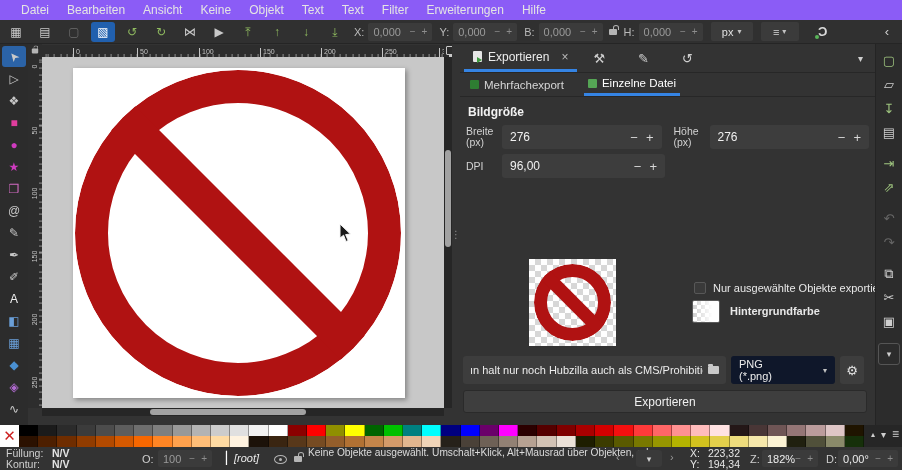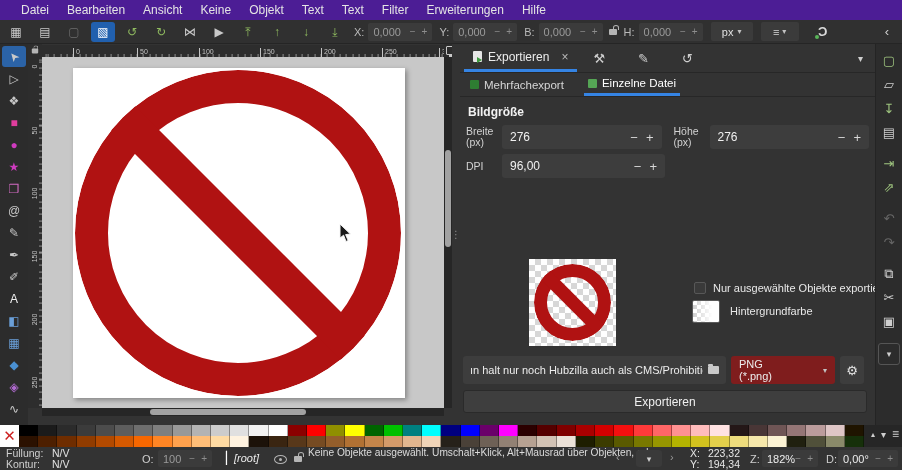--- a/index.html
+++ b/index.html
@@ -1,21 +1,21 @@
 <!DOCTYPE html>
 <html><head>
 <meta charset="utf-8">
 <style>
   html,body{margin:0;padding:0;background:#1e1e1e;}
   body{width:902px;height:470px;overflow:hidden;font-family:"Liberation Sans","DejaVu Sans",sans-serif;
        -webkit-font-smoothing:antialiased;}
   .app{position:relative;width:902px;height:470px;background:#333;overflow:hidden;
        --accent:#1e66c0;--underline:#3584e4;--red:#b01212;--cgray:#c8c8c8;}
   
-  .menubar{position:absolute;left:0;top:0;width:902px;height:20px;background:#4c1d95;
+  .menubar{position:absolute;left:0;top:0;width:902px;height:20px;background:#8b5cf6;
            display:flex;align-items:center;padding-left:12px;box-sizing:border-box;}
   .menu-item{color:#e4e4e4;font-size:12px;padding:0 9px;line-height:20px;}
   
   .toolbar{position:absolute;left:0;top:20px;width:902px;height:24px;background:#303030;
            display:flex;align-items:center;padding-left:4px;box-sizing:border-box;border-bottom:1px solid #252525;}
   .tb-icons{display:flex;align-items:center;gap:5px;}
   .tb-icon{width:24px;height:20px;display:flex;align-items:center;justify-content:center;border-radius:3px;}
   .tb-icon .g{font-size:12px;color:#c9c9c9;line-height:1;}
   .tb-icon.active{background:#2160ae;}
   .tb-icon.active .g{color:#fff;}
@@ -109,34 +109,34 @@
       linear-gradient(45deg,#d7d7d7 25%,#ffffff 25%,#ffffff 75%,#d7d7d7 75%);
       background-size:12px 12px;background-position:0 0,6px 6px;}
   .preview{position:absolute;left:69px;top:215px;width:87px;height:87px;}
   .mini-sign{position:absolute;inset:5px;border-radius:50%;overflow:hidden;}
   .mini-ring{position:absolute;inset:0;border:13px solid var(--red);border-radius:50%;box-sizing:border-box;}
   .mini-bar{position:absolute;top:50%;left:50%;width:90px;height:13px;margin:-6.5px 0 0 -45px;
             background:var(--red);transform:rotate(45deg);}
   .opt-row1{position:absolute;left:234px;top:238px;display:flex;align-items:center;gap:7px;}
   .cbx{width:10px;height:10px;background:#3a3a3a;border:1px solid #585858;border-radius:2px;flex:none;}
   .opt-label{font-size:11px;color:#e8e8e8;white-space:nowrap;}
-  .opt-row2{position:absolute;left:232px;top:254px;display:flex;align-items:center;gap:10px;height:26px;}
+  .opt-row2{position:absolute;left:232px;top:254px;display:flex;align-items:center;gap:10px;height:26px;font-weight:bold;}
   .bgswatch{width:28px;height:23px;border:1px solid #5a5a5a;border-radius:2px;box-sizing:border-box;
       background-image:linear-gradient(90deg,rgba(255,255,255,0),#fff 75%),
       linear-gradient(45deg,#cfcfcf 25%,transparent 25%,transparent 75%,#cfcfcf 75%),
       linear-gradient(45deg,#cfcfcf 25%,#fff 25%,#fff 75%,#cfcfcf 75%);
       background-size:auto,8px 8px,8px 8px;background-position:0 0,0 0,4px 4px;}
   .file-row{position:absolute;left:3px;top:312px;display:flex;gap:5px;height:28px;}
   .file-input{width:263px;background:#3d3d3d;border-radius:3px;display:flex;align-items:center;
               padding:0 7px;box-sizing:border-box;font-size:11px;color:#ececec;gap:5px;}
   .file-text{flex:1;overflow:hidden;white-space:nowrap;}
   .folder{width:11px;height:8px;background:#c9c9c9;border-radius:1px;position:relative;flex:none;}
   .folder::before{content:"";position:absolute;top:-2px;left:0;width:5px;height:2px;background:#c9c9c9;
                   border-radius:1px 1px 0 0;}
-  .fmt-select{width:104px;background:#7f1d1d;border-radius:3px;display:flex;align-items:center;
+  .fmt-select{width:104px;background:#0f172a;border-radius:3px;display:flex;align-items:center;
               padding:0 8px;box-sizing:border-box;font-size:11px;color:#ececec;gap:44px;}
   .fmt-select .dd-car{margin-left:auto;}
   .gear-btn{width:24px;background:#3d3d3d;border-radius:3px;display:flex;align-items:center;
             justify-content:center;color:#e3e3e3;font-size:13px;}
   .export-btn{position:absolute;left:3px;top:346px;width:404px;height:23px;background:#3e3e3e;
               border:1px solid #2a2a2a;border-radius:3px;color:#f0f0f0;font-size:12px;
               display:flex;align-items:center;justify-content:center;box-sizing:border-box;}
   
   .cmdbar{position:absolute;left:875px;top:44px;width:27px;height:381px;background:#2c2c2c;
           border-left:1px solid #242424;display:flex;flex-direction:column;align-items:center;
@@ -154,21 +154,21 @@
                align-items:center;justify-content:center;color:#cc1f1f;font-size:15px;font-weight:bold;}
   .pal-rows{position:absolute;left:19px;top:0;width:845px;height:22px;}
   .pal-row{display:flex;height:11px;}
   .psw{flex:1;border-right:1px solid rgba(0,0,0,.35);box-sizing:border-box;}
   .pal-ctrl{position:absolute;right:3px;top:2px;display:flex;gap:6px;align-items:center;color:#cfcfcf;}
   .pal-ctrl .up{font-size:8px;}  .pal-ctrl .dn{font-size:10px;}  .pal-ctrl .hb{font-size:12px;}
   
   .statusbar{position:absolute;left:0;top:447px;width:902px;height:23px;background:#333;font-size:10.5px;}
   .fillblock{position:absolute;left:6px;top:1px;line-height:11px;color:#cfcfcf;}
   .fillblock .fl2{display:inline-block;width:46px;}
-  .fillblock .v{color:#e3e3e3;}
+  .fillblock .v{color:#e3e3e3;font-weight:bold;}
   .op-label{position:absolute;left:142px;top:6px;color:#cfcfcf;font-size:11px;}
   .op-field{position:absolute;left:158px;top:3px;width:54px;height:17px;background:#3b3b3b;border-radius:2px;
             display:flex;align-items:center;padding:0 5px;box-sizing:border-box;}
   .op-field .val{color:#9a9a9a;font-size:11px;}
   .caret{position:absolute;left:226px;top:4px;color:#fff;font-size:12px;}
   .layer-name{position:absolute;left:234px;top:5px;font-style:italic;font-size:11px;color:#eaeaea;}
   .eye{position:absolute;left:274px;top:8px;width:11px;height:7px;border:1.2px solid #b5b5b5;border-radius:50%;}
   .eye::after{content:"";position:absolute;left:50%;top:50%;width:3px;height:3px;margin:-1.5px;
               background:#b5b5b5;border-radius:50%;}
   .lock{position:relative;width:8px;height:6px;background:#b5b5b5;border-radius:1px;}

